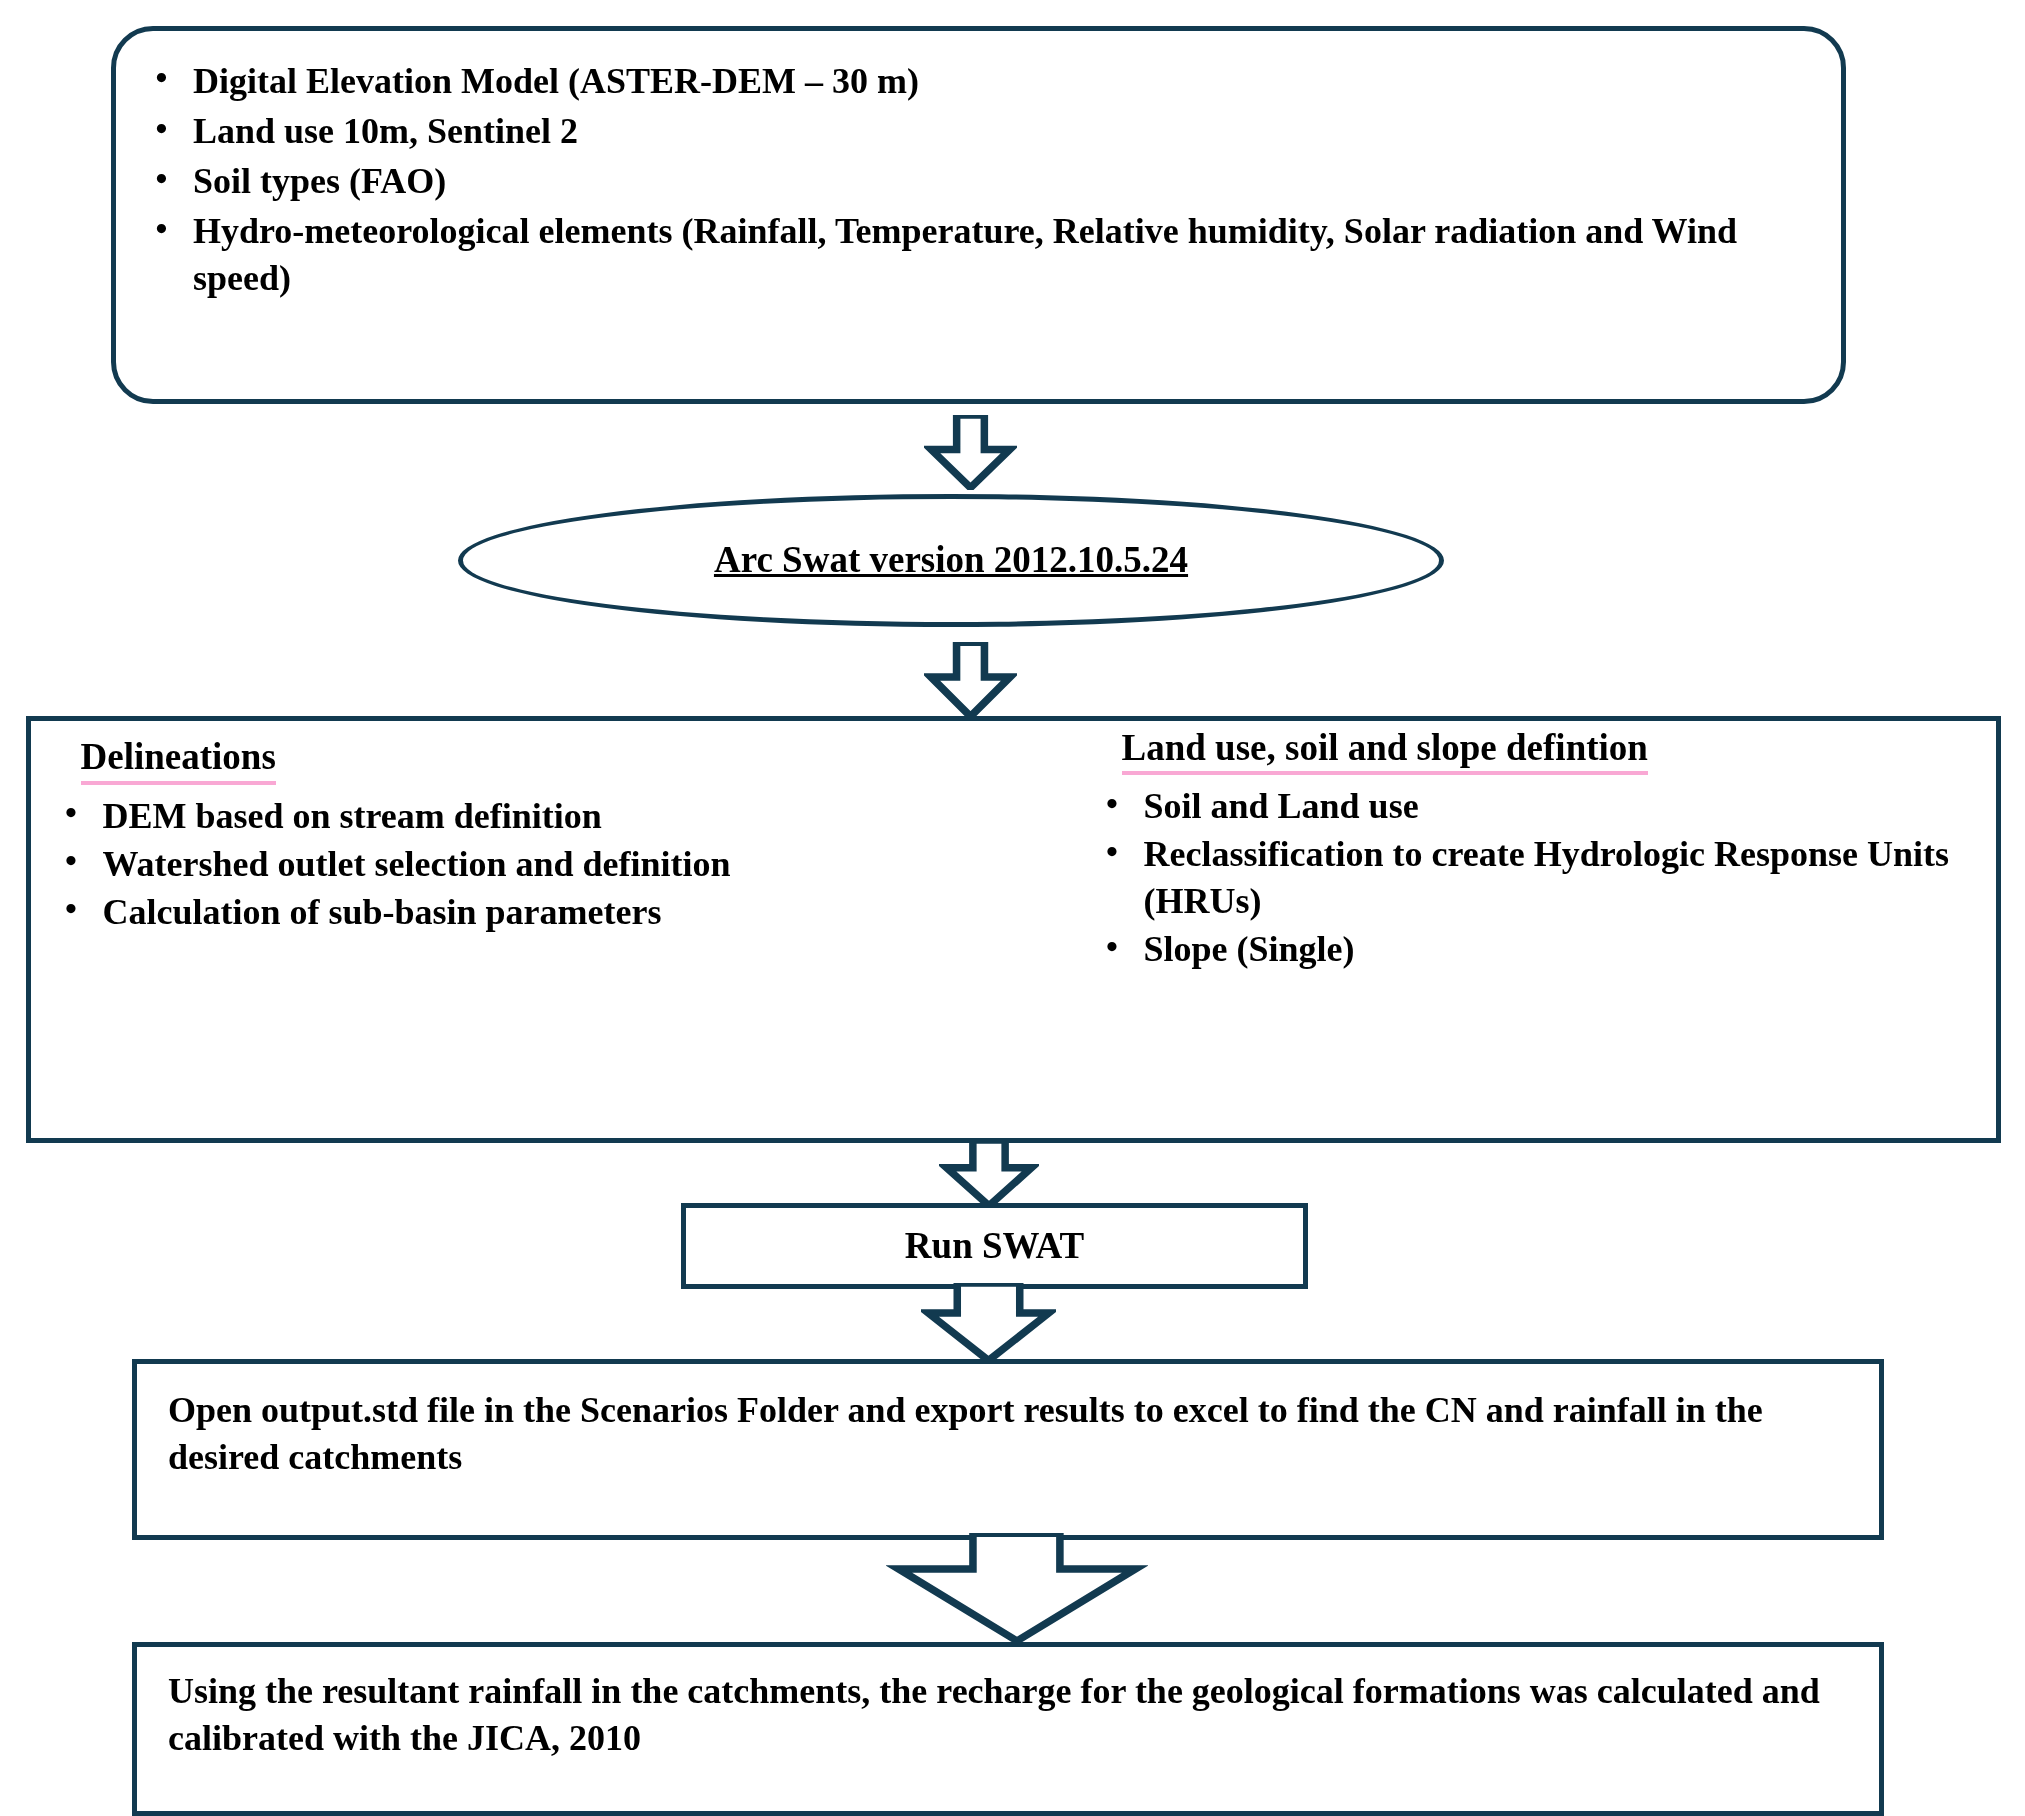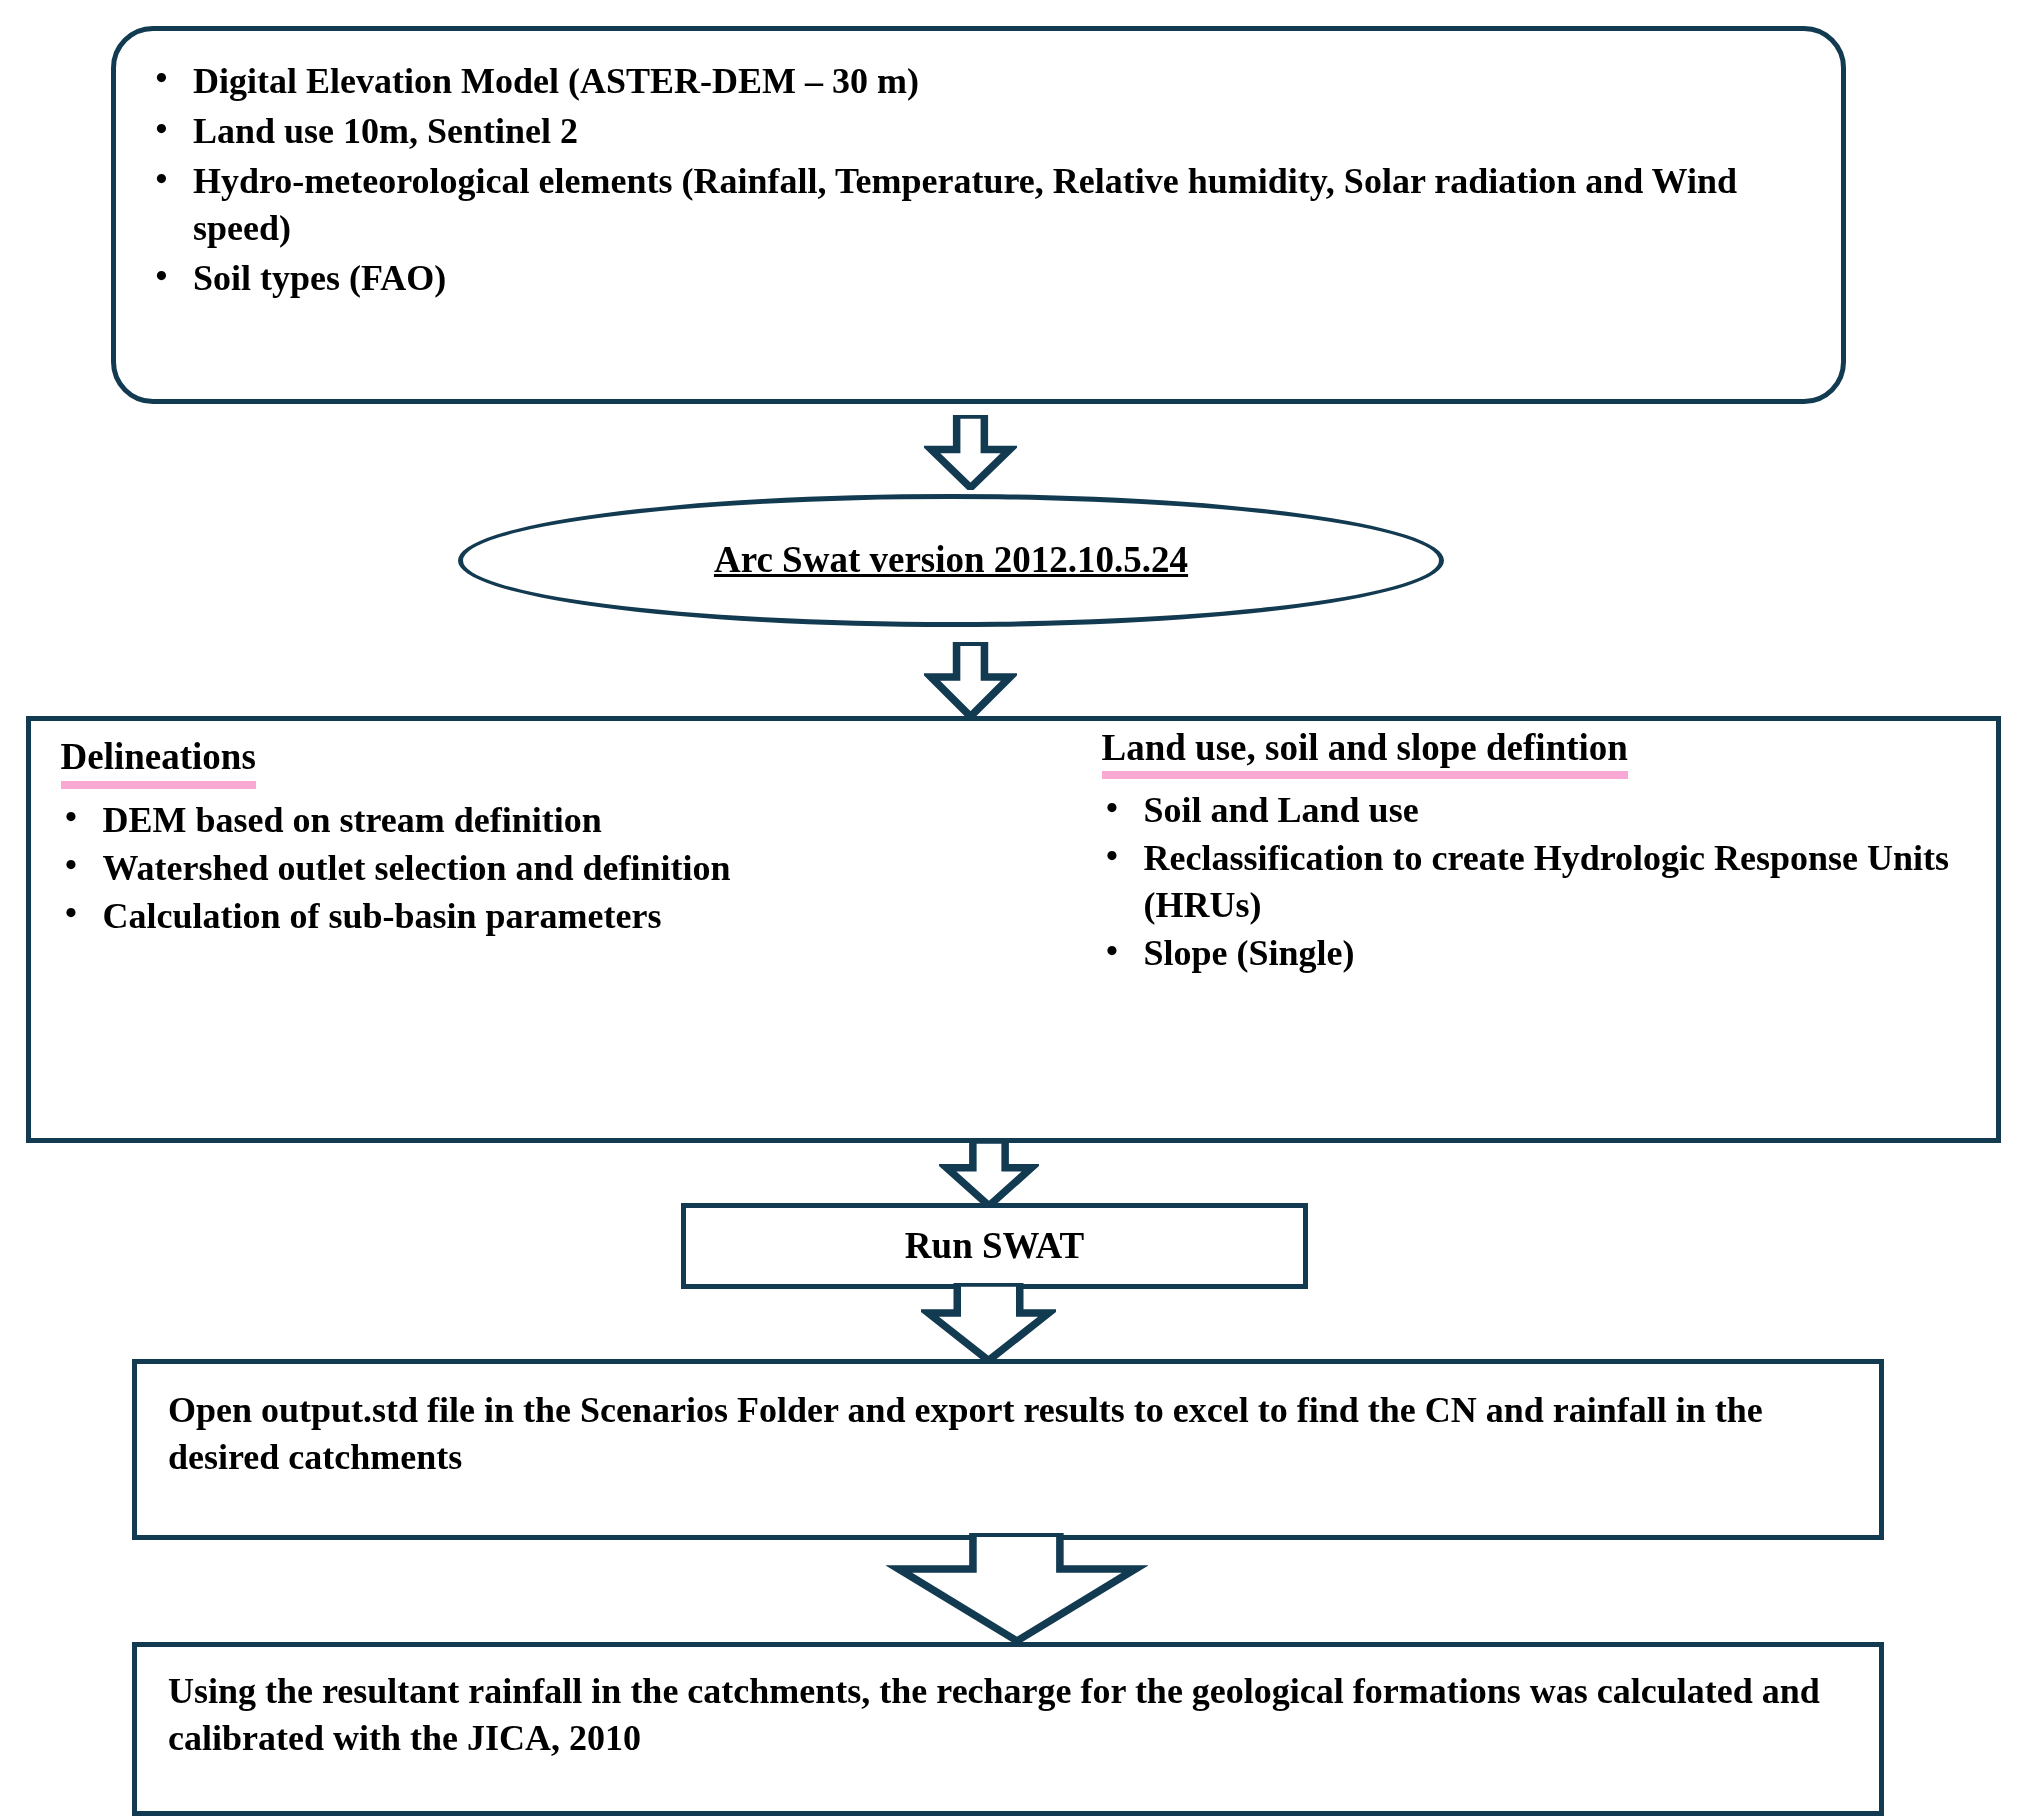--- a/index.html
+++ b/index.html
@@ -71,23 +71,24 @@
     font-size: 34px;
     line-height: 1.30;
   }
   ul.bullets.tight > li { margin-bottom: 1.2px; }
 
   .heading-underline {
     font-weight: bold;
     font-size: 37px;
     line-height: 1.2;
     display: inline-block;
-    border-bottom: 8px solid #f9a8d4;
+    border-bottom: 4px solid #f9a8d4;
     padding-bottom: 1.2px;
     margin-bottom: 8px;
+    margin-left: 20px;
   }
 
   
   .arrow {
     position: absolute;
   }
   .arrow svg { display: block; }
 
   
   #box-inputs {
@@ -128,22 +129,22 @@
     padding: 21px 31px 0 31px;
   }
 </style>
 </head>
 <body>
 
 <div class="node rounded" id="box-inputs">
   <ul class="bullets">
     <li><span>Digital Elevation Model (ASTER-DEM – 30 m)</span></li>
     <li><span>Land use 10m, Sentinel 2</span></li>
+    <li><span>Soil types (FAO)</span></li>
     <li><span>Hydro-meteorological elements (Rainfall, Temperature, Relative humidity, Solar radiation and Wind speed)</span></li>
-    <li><span>Soil types (FAO)</span></li>
   </ul>
 </div>
 
 <div class="arrow" style="left:924px; top:415px; width:93px; height:75px;">
   <svg width="93" height="75" viewBox="0 0 160 130">
     <polygon points="56,0 104,0 104,60 148,60 80,126 12,60 56,60" fill="#ffffff" stroke="#123a50" stroke-width="13" stroke-linejoin="miter"></polygon>
   </svg>
 </div>
 
 <div class="node ellipse" id="ellipse-arcswat">

